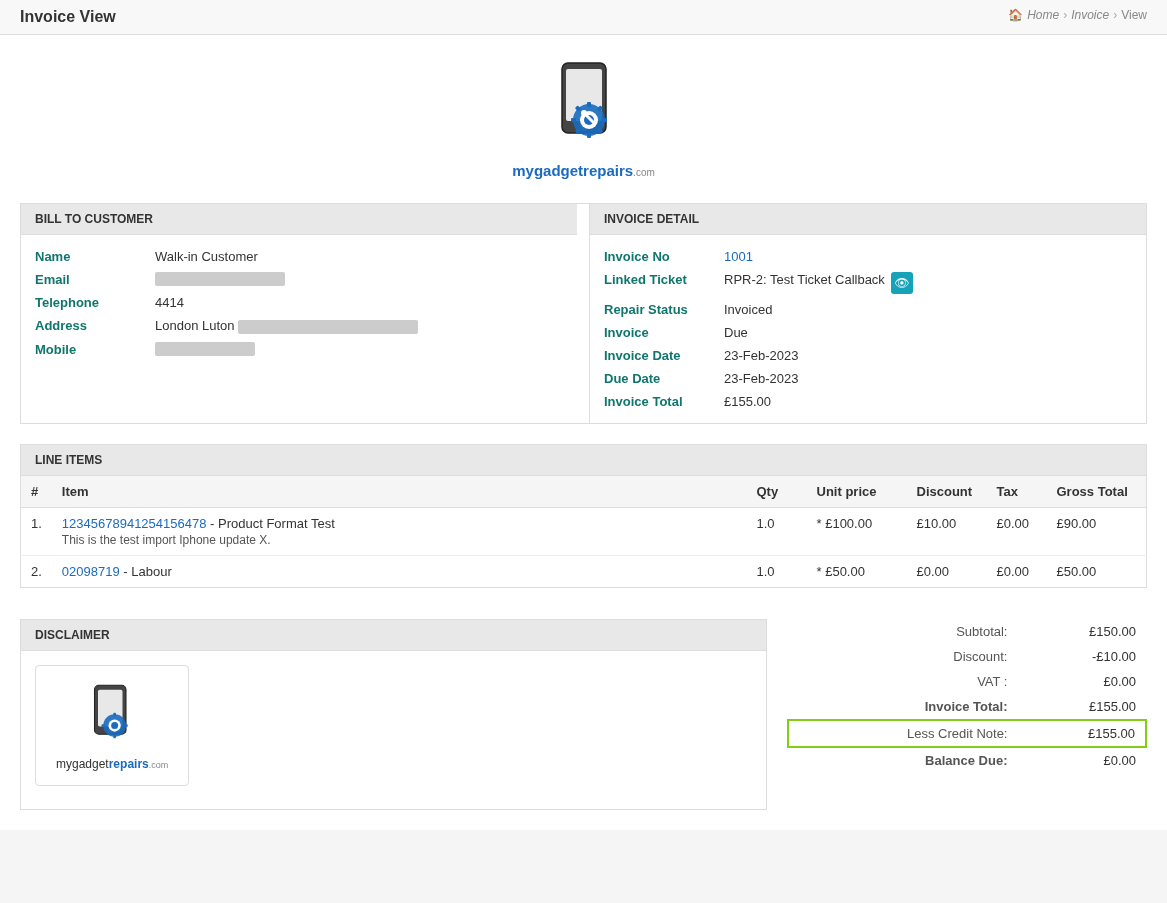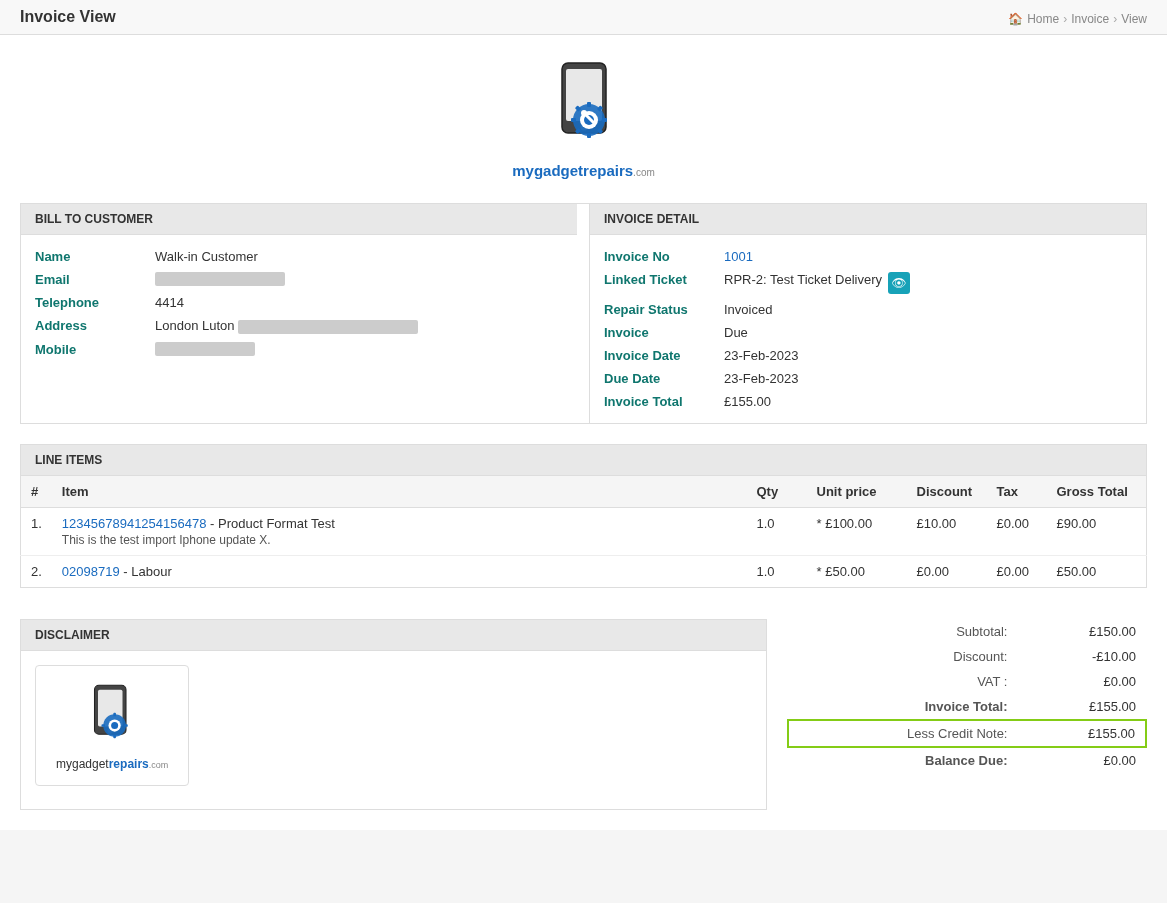--- a/index.html
+++ b/index.html
@@ -3,26 +3,26 @@
   <meta charset="utf-8">
   <style>
     * { box-sizing: border-box; margin: 0; padding: 0; }
     body { font-family: Arial, sans-serif; font-size: 13px; background: #f5f5f5; color: #333; }
 
     .top-bar {
       background: #f8f8f8;
       border-bottom: 1px solid #ddd;
       padding: 8px 20px;
       display: flex;
-      align-items: flex-end;
+      align-items: flex-start;
       justify-content: space-between;
     }
     .top-bar-title { font-size: 16px; font-weight: bold; color: #333; }
     .breadcrumb { font-size: 12px; color: #888; display: flex; align-items: center; gap: 4px; }
-    .breadcrumb a { color: #888; text-decoration: none; }
+    .breadcrumb a { color: #888; text-decoration: none; font-style: italic; }
     .breadcrumb .sep { color: #aaa; }
 
     .main-content {
       background: #fff;
       max-width: 1167px;
       margin: 0 auto;
       padding: 20px;
     }
 
     .logo-section {
@@ -288,21 +288,21 @@
 
     <div class="info-block">
       <div class="info-block-header">INVOICE DETAIL</div>
       <div class="info-block-body">
         <div class="info-row">
           <span class="info-label">Invoice No</span>
           <span class="info-value link" style="color:#1a6bbf;cursor:pointer;">1001</span>
         </div>
         <div class="info-row">
           <span class="info-label">Linked Ticket</span>
-          <span class="info-value">RPR-2: Test Ticket Delivery</span>
+          <span class="info-value">RPR-2: Test Ticket Callback</span>
           <button class="eye-btn" title="View Ticket">👁</button>
         </div>
         <div class="info-row">
           <span class="info-label">Repair Status</span>
           <span class="info-value">Invoiced</span>
         </div>
         <div class="info-row">
           <span class="info-label">Invoice</span>
           <span class="info-value">Due</span>
         </div>

